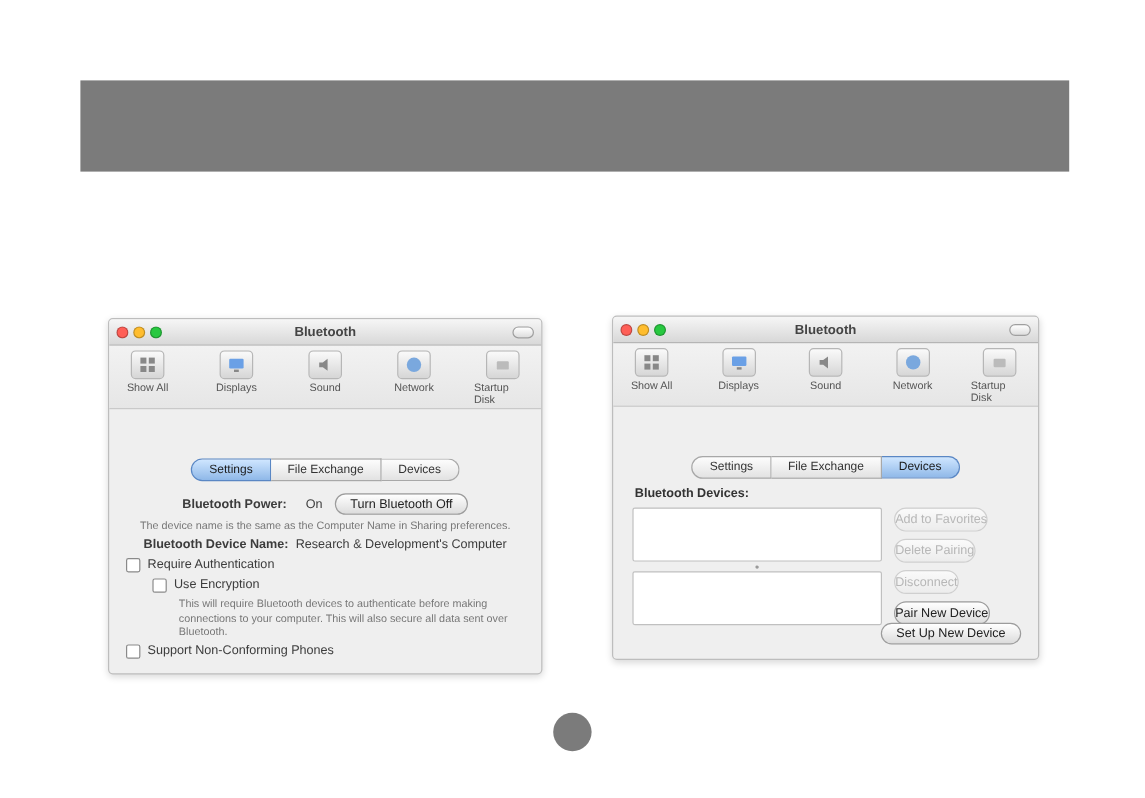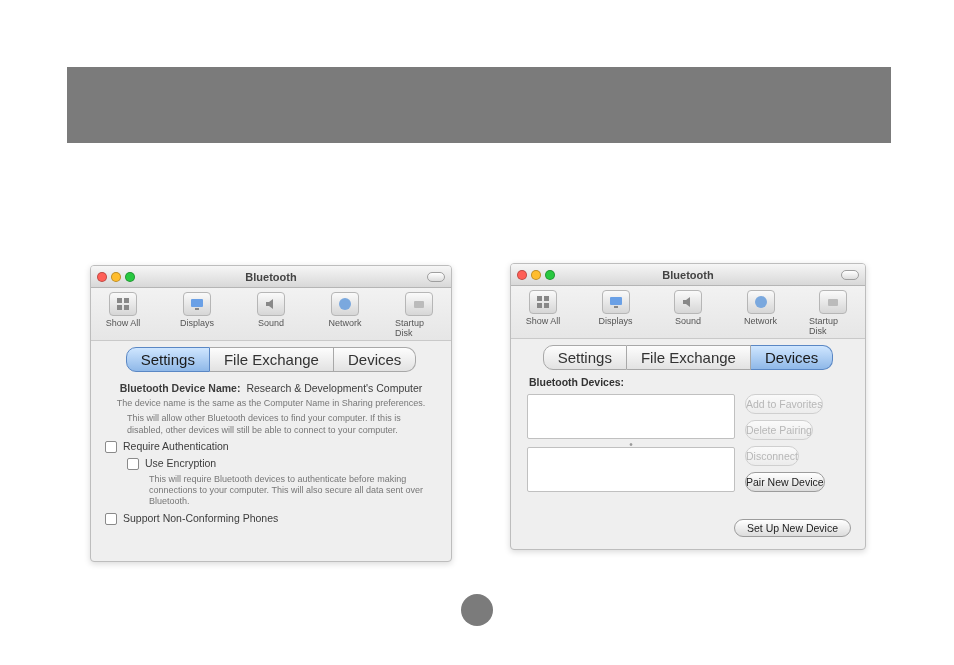--- a/index.html
+++ b/index.html
@@ -97,24 +97,25 @@
   .tool .ticon svg { width:16px; height:16px; }
 
   .tab-row {
     display: flex;
     justify-content: center;
     gap: 0;
     padding: 6px 0 4px 0;
   }
   .tab {
     padding: 3px 14px;
-    font-size: 15px;
+    font-size: 10px;
     background: linear-gradient(#fdfdfd,#e2e2e2);
     border: 1px solid #a8a8a8;
     color: #333;
+    margin-top: 35px;
   }
   .tab:first-child { border-radius: 10px 0 0 10px; }
   .tab:last-child  { border-radius: 0 10px 10px 0; border-left: none; }
   .tab:not(:first-child):not(:last-child){ border-left:none; }
   .tab.active {
     background: linear-gradient(#cfe6ff,#8fb8e8);
     border-color: #5a87c4;
     color: #1a1a1a;
   }
 
@@ -240,31 +241,33 @@
     </div>
   </div>
 
   <div class="tab-row">
     <div class="tab active">Settings</div>
     <div class="tab">File Exchange</div>
     <div class="tab">Devices</div>
   </div>
 
   <div class="content">
+    <div class="row" style="justify-content:center;align-items:center;gap:10px;">
+      <span class="lbl">Bluetooth Power:</span>
+      <span>On</span>
+      <span class="aqua-btn">Turn Bluetooth Off</span>
+    </div>
+    <div class="row" style="justify-content:center;">
+      <span class="hint">The device name is the same as the Computer Name in Sharing preferences.</span>
+    </div>
     <div class="row" style="justify-content:center;">
       <span class="lbl">Bluetooth Device Name:</span>
       <span>Research &amp; Development's Computer</span>
     </div>
-    <div class="row" style="justify-content:center;">
-      <span class="hint">The device name is the same as the Computer Name in Sharing preferences.</span>
-    </div>
-
-    <div class="row indent1">
-        <span class="hint">This will allow other Bluetooth devices to find your computer. If this is disabled, other devices will still be able to connect to your computer.</span>
-      </div>
+
 
     <div class="row" style="margin-top:4px;">
       <span class="cb"></span>
       <span>Require Authentication</span>
     </div>
     <div class="row indent1">
       <span class="cb"></span>
       <span>Use Encryption</span>
     </div>
     <div class="row indent2">

